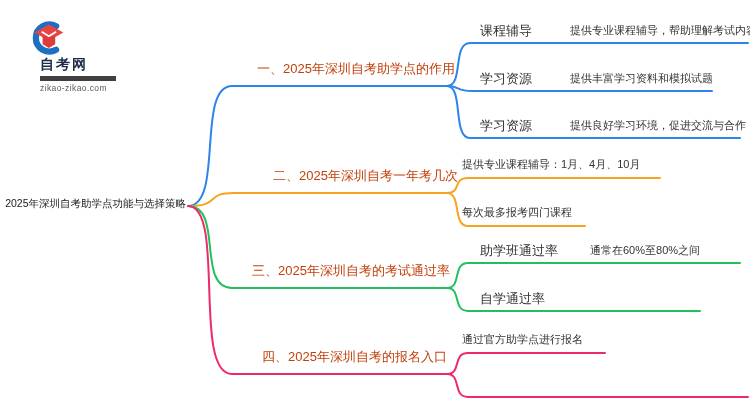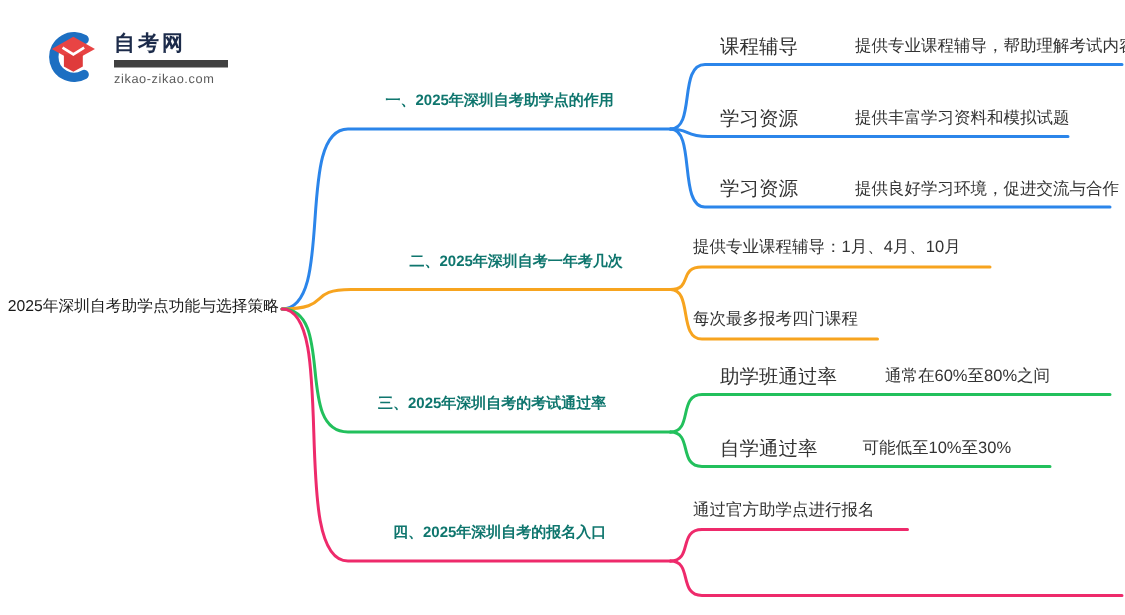--- a/index.html
+++ b/index.html
@@ -8,27 +8,27 @@
     background:#ffffff;
     font-family:"Liberation Sans","DejaVu Sans",sans-serif;
     overflow:hidden;
   }
   .stage { position:relative; width:750px; height:410px; background:#fff; overflow:hidden; }
   .lines { position:absolute; left:0; top:0; width:750px; height:410px; }
   .lines path { fill:none; stroke-width:2; stroke-linecap:round; }
 
   .node { position:absolute; white-space:nowrap; color:#333; }
   .root  { font-size:10.5px; color:#1a1a1a; font-weight:500; letter-spacing:0; }
-  .title { font-size:10px; font-weight:700; color:#0f766e; }
+  .title { font-size:13px; font-weight:400; color:#c2410c; }
   .child-label { font-size:13px; color:#333; }
   .child-desc  { font-size:11px; color:#333; }
   .child-text  { font-size:11px; color:#333; }
 
   
-  .logo { position:absolute; left:30px; top:20px; display:flex; align-items:flex-start; }
+  .logo { position:absolute; left:30px; top:20px; display:flex; align-items:flex-start;flex-direction:column; }
   .logo-icon { width:36px; height:36px; }
   .logo-text { margin-left:10px; }
   .logo-title { font-size:14px; font-weight:700; color:#1c2b4a; letter-spacing:2px; }
   .logo-domain { margin-top:2px; border-top:5px solid #404040; padding-top:2px;
                  font-size:8.5px; color:#5a5a5a; letter-spacing:0.4px; width:76px; }
 </style>
 </head>
 <body>
 
 <div class="stage">
@@ -79,17 +79,16 @@
   <div class="node child-desc" style="left:570px; top:71px;">提供丰富学习资料和模拟试题</div>
   <div class="node child-label" style="left:480px; top:117px;">学习资源</div>
   <div class="node child-desc" style="left:570px; top:118px;">提供良好学习环境，促进交流与合作</div>
 
   <div class="node child-text" style="left:462px; top:157px;">提供专业课程辅导：1月、4月、10月</div>
   <div class="node child-text" style="left:462px; top:205px;">每次最多报考四门课程</div>
 
   <div class="node child-label" style="left:480px; top:242px;">助学班通过率</div>
   <div class="node child-desc" style="left:590px; top:243px;">通常在60%至80%之间</div>
   <div class="node child-label" style="left:480px; top:290px;">自学通过率</div>
-  <div class="node child-desc" style="left:575px; top:291px;">可能低至10%至30%</div>
 
   <div class="node child-text" style="left:462px; top:332px;">通过官方助学点进行报名</div>
 
 </div>
 
 </body></html>

